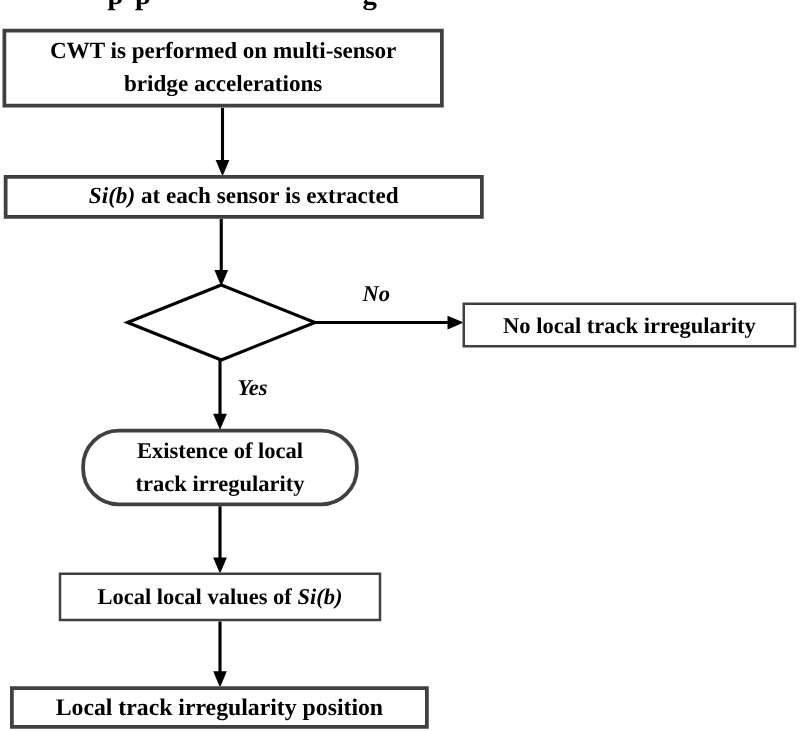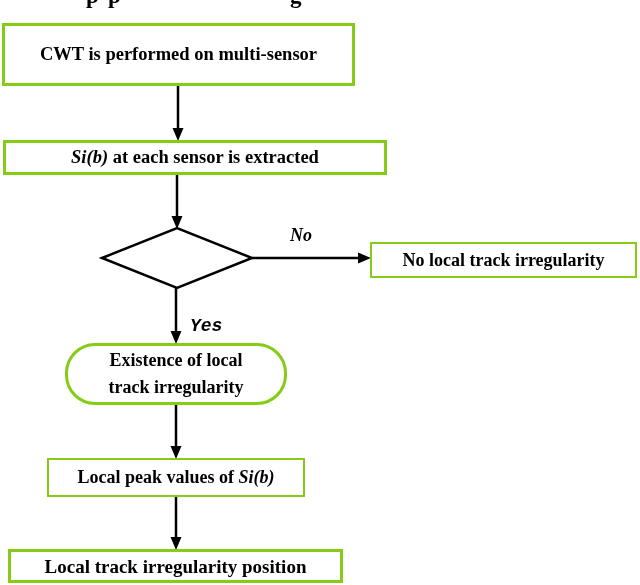--- a/index.html
+++ b/index.html
@@ -12,21 +12,21 @@
     position:relative;
   }
   .canvas{position:absolute;left:0;top:0;width:640px;height:585px;}
   
   .clip-strip{position:absolute;left:0;top:0;width:640px;height:10px;overflow:hidden;}
   .frag{position:absolute;top:-16px;font-size:23px;font-weight:bold;line-height:23px;}
   .connector-layer{position:absolute;left:0;top:0;width:640px;height:585px;}
   .node{
     position:absolute;
     background:#ffffff;
-    border:3px solid #84cc16;
+    border:3px solid #404040;
     box-sizing:border-box;
     display:flex;flex-direction:column;align-items:center;justify-content:center;
     text-align:center;
     font-weight:bold;
     font-size:18px;
     line-height:27px;
   }
   .node-cwt{left:2px;top:23px;width:353px;height:63px;font-size:18.5px;}
   .node-extract{left:3px;top:140px;width:384px;height:35px;font-size:18.5px;}
   .node-noirr{left:370px;top:242px;width:267px;height:36px;border-width:2px;text-align:center;}
@@ -36,21 +36,21 @@
   .diamond-text{
     position:absolute;left:102px;top:228px;width:150px;height:60px;
     display:flex;align-items:center;justify-content:center;
     font-weight:bold;font-style:italic;font-size:18px;
   }
   .edge-label{
     position:absolute;
     font-weight:bold;font-style:italic;font-size:18px;
   }
   .label-no{left:290px;top:225px;width:40px;text-align:left;}
-  .label-yes{left:190px;top:316px;width:44px;font-family:Liberation Mono, monospace;}
+  .label-yes{left:190px;top:300px;width:44px;}
   .it{font-style:italic;}
 </style>
 </head>
 <body>
 
 <div class="canvas">
 
   <div class="clip-strip">
     <span class="frag" style="left:86px">p</span>
     <span class="frag" style="left:108px">p</span>
@@ -75,20 +75,21 @@
 
     <line x1="176" y1="405" x2="176" y2="447" stroke="#000" stroke-width="2.5"></line>
     <polygon points="176,459 170.5,446 181.5,446" fill="#000"></polygon>
 
     <line x1="176" y1="497" x2="176" y2="538" stroke="#000" stroke-width="2.5"></line>
     <polygon points="176,550 170.5,537 181.5,537" fill="#000"></polygon>
   </svg>
 
   <div class="node node-cwt">
     <div>CWT is performed on multi-sensor</div>
+    <div>bridge accelerations</div>
   </div>
 
   <div class="node node-extract">
     <div>
       <span class="it">Si(b)</span><span> at each sensor is extracted</span>
     </div>
   </div>
 
 
   <div class="edge-label label-no">No</div>
@@ -98,21 +99,21 @@
     <div>No local track irregularity</div>
   </div>
 
   <div class="node node-exist">
     <div>Existence of local</div>
     <div>track irregularity</div>
   </div>
 
   <div class="node node-peaks">
     <div>
-      <span>Local peak values of </span><span class="it">Si(b)</span>
+      <span>Local local values of </span><span class="it">Si(b)</span>
     </div>
   </div>
 
   <div class="node node-pos">
     <div>Local track irregularity position</div>
   </div>
 
 </div>
 
 </body></html>

